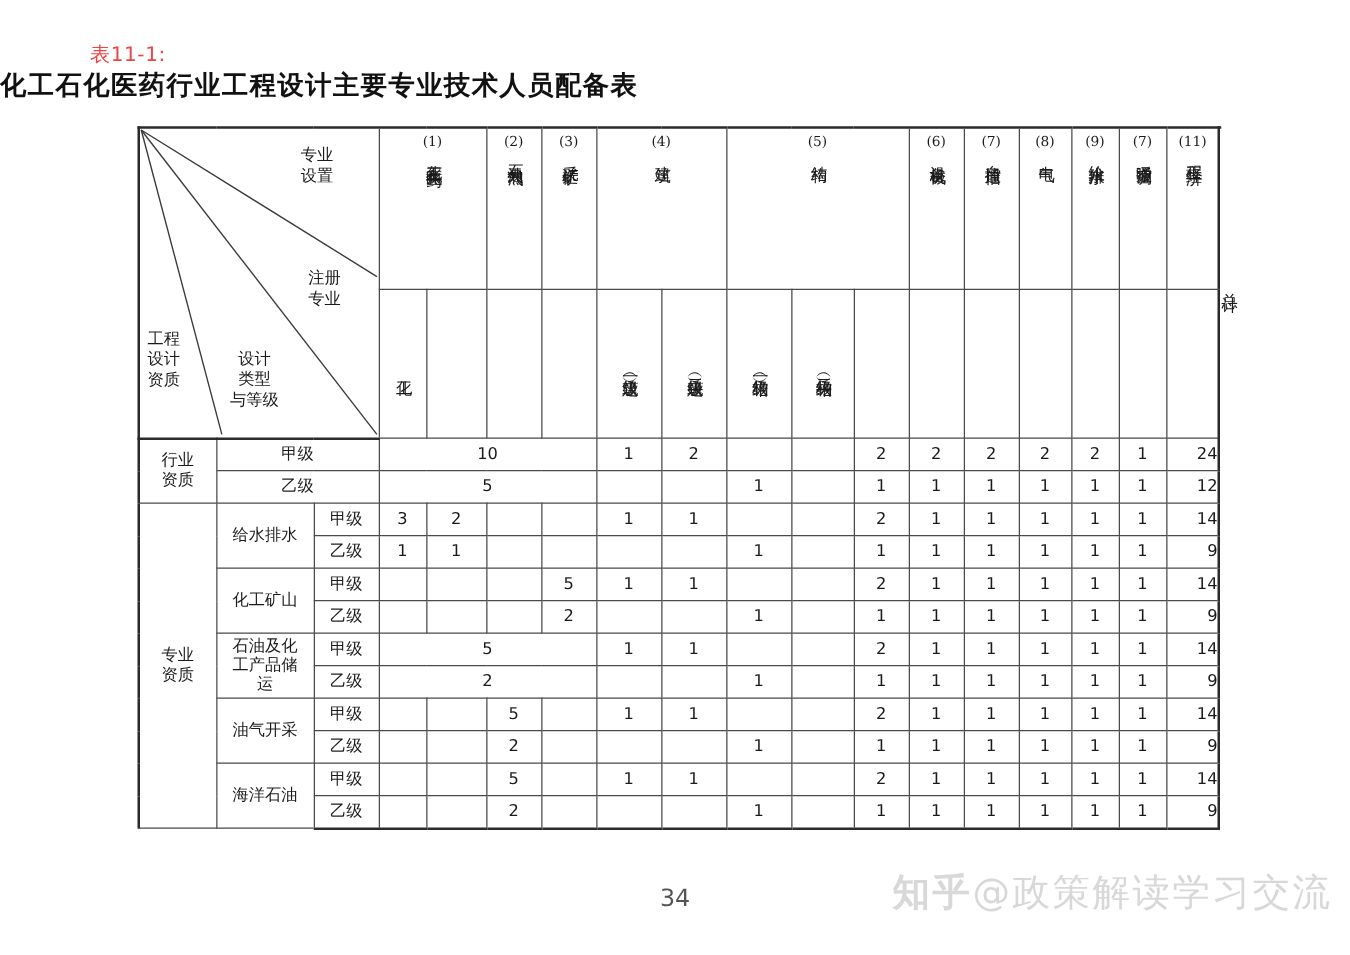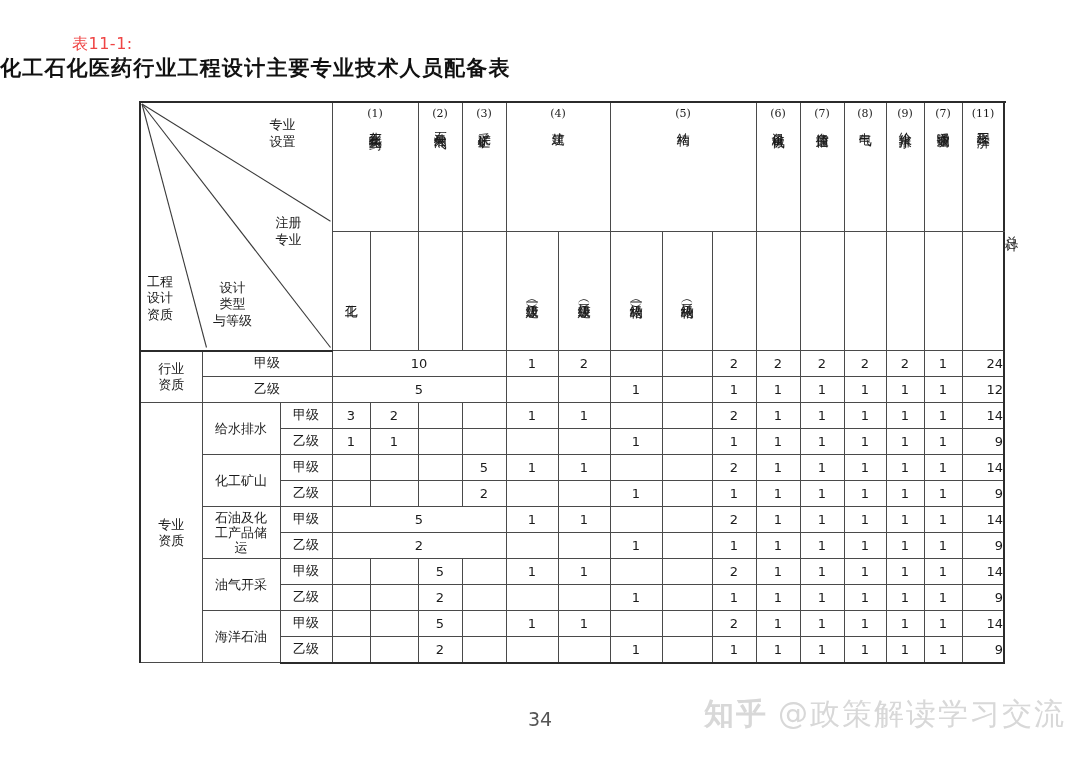--- a/index.html
+++ b/index.html
@@ -57,29 +57,28 @@
   .watermark {
     position: absolute;
     right: 14px;
     top: 694px;
     font-size: 30px;
     color: #d8d8d8;
     letter-spacing: 2px;
     white-space: nowrap;
     user-select: none;
   }
-  .watermark .wm-logo { font-weight: 700; margin-right: 10px; }
+  .watermark .wm-logo { font-weight: 700; margin-right: 0; }
 
   
   .tbl-wrap {
     position: absolute;
     left: 110px;
     top: 101px;
     width: 858px;
-    margin-left: 29px;
   }
   table.grid {
     border-collapse: collapse;
     table-layout: fixed;
     width: 858px;
   }
   table.grid td {
     border: 1px solid #4a4a4a;
     padding: 0;
     font-size: 13px;
@@ -143,21 +142,21 @@
     position: absolute;
     font-size: 13px;
     line-height: 1.28;
     text-align: center;
     white-space: pre-line;
     color: #1a1a1a;
   }
   .corner .lab-major  { right: 36px;  top: 14px; }
   .corner .lab-reg    { right: 30px;  top: 112px; }
   .corner .lab-type   { left: 72px;   bottom: 20px; }
-  .corner .lab-qual   { left: 6px;    bottom: 26px; }
+  .corner .lab-qual   { left: 6px;    bottom: 36px; }
 
   .rowlab      { font-size: 13px; line-height: 1.3; white-space: pre-line; }
   .grade       { font-size: 13px; font-family: Liberation Mono, monospace; }
   .num-cell    { font-size: 14px; font-family: "DejaVu Sans", "Liberation Sans", sans-serif; }
 
   .r-data { height: 26px; }
 </style>
 </head>
 <body>
 

